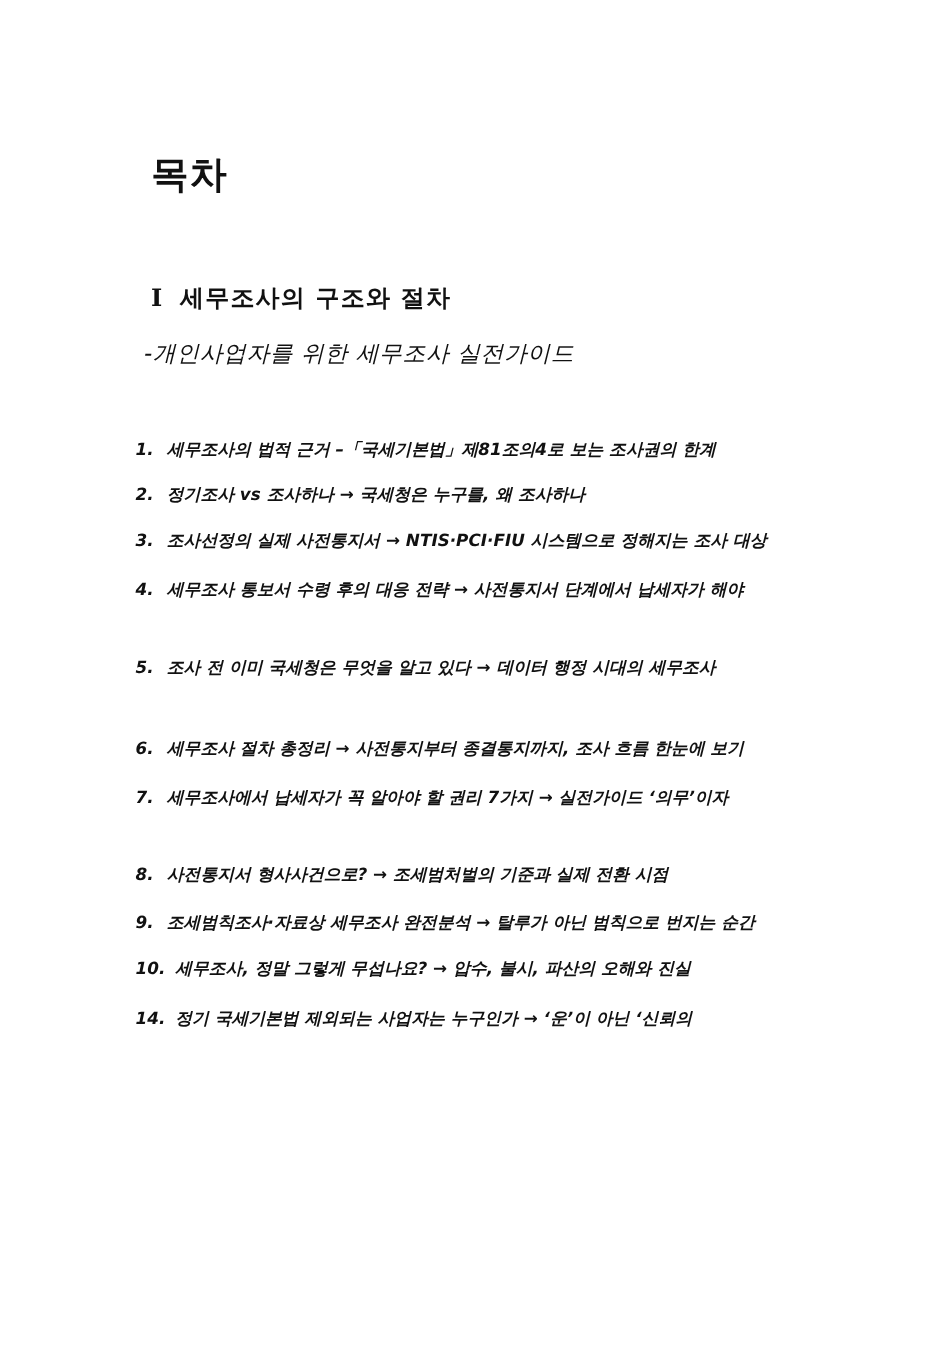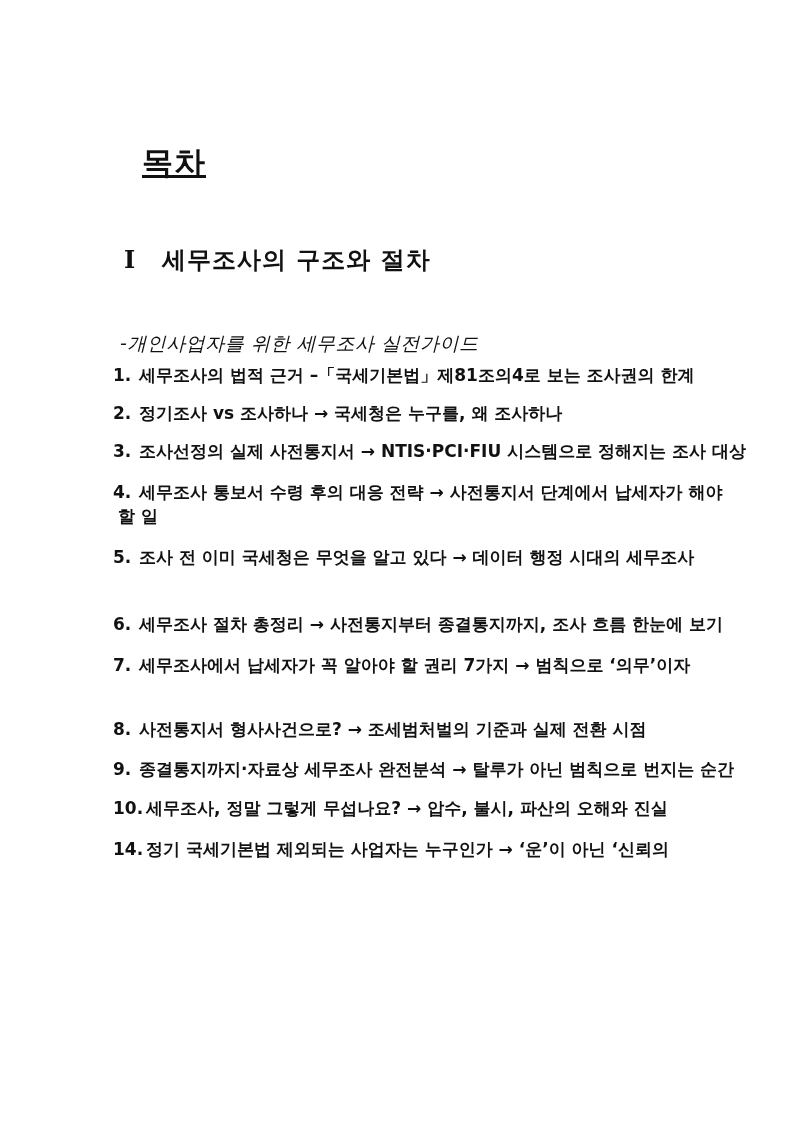--- a/index.html
+++ b/index.html
@@ -22,68 +22,68 @@
       background: #ffffff;
     }
     .toc-title {
       position: absolute;
       left: 126px;
       top: 124px;
       font-size: 31px;
       font-weight: bold;
       letter-spacing: 1px;
       line-height: 44px;
-      margin: 16px;
-      text-decoration: underline;
+      margin: 0;
     }
     .chapter-heading {
       position: absolute;
       left: 112px;
       top: 228px;
-      font-size: 24px;
+      font-size: 20px;
       font-weight: bold;
       line-height: 40px;
-      margin: 12px;
+      margin: 0;
       white-space: nowrap;
       letter-spacing: 1px;
+      text-align: center;
     }
     .chapter-heading .roman {
       font-family: "DejaVu Serif", "Liberation Serif", serif;
       font-weight: bold;
       display: inline-block;
       width: 38px;
     }
     .chapter-subtitle {
       position: absolute;
       left: 120px;
       top: 280px;
       font-size: 19px;
       font-style: italic;
       line-height: 30px;
       white-space: nowrap;
       letter-spacing: 0.5px;
-      margin-top: 48px;
     }
     .toc-list {
       position: absolute;
       left: 113px;
       top: 360px;
       width: 600px;
       margin: 0;
       padding: 0;
       list-style: none;
     }
     .toc-item {
       position: absolute;
       left: 0;
-      font-size: 17px;
+      font-size: 14px;
       font-weight: bold;
       line-height: 24px;
       white-space: nowrap;
       cursor: pointer;
+      font-style: italic;
     }
     .toc-item .num {
       display: inline-block;
       width: 26px;
     }
     .toc-item .num.wide {
       width: 33px;
     }
     .toc-item .line2 {
       display: block;
@@ -108,36 +108,35 @@
       <span class="num">1.</span><span>세무조사의 법적 근거 –「국세기본법」제81조의4로 보는 조사권의 한계</span>
     </li>
     <li class="toc-item" style="top:41px">
       <span class="num">2.</span><span>정기조사 vs 조사하나 → 국세청은 누구를, 왜 조사하나</span>
     </li>
     <li class="toc-item" style="top:79px">
       <span class="num">3.</span><span>조사선정의 실제 사전통지서 → NTIS·PCI·FIU 시스템으로 정해지는 조사 대상</span>
     </li>
     <li class="toc-item" style="top:120px">
       <span class="num">4.</span><span>세무조사 통보서 수령 후의 대응 전략 → 사전통지서 단계에서 납세자가 해야</span>
-      <span class="line2">할 일</span>
     </li>
     <li class="toc-item" style="top:185px">
       <span class="num">5.</span><span>조사 전 이미 국세청은 무엇을 알고 있다 → 데이터 행정 시대의 세무조사</span>
     </li>
     <li class="toc-item" style="top:252px">
       <span class="num">6.</span><span>세무조사 절차 총정리  → 사전통지부터 종결통지까지, 조사 흐름 한눈에 보기</span>
     </li>
     <li class="toc-item" style="top:293px">
-      <span class="num">7.</span><span>세무조사에서 납세자가 꼭 알아야 할 권리 7가지 → 범칙으로 ‘의무’이자</span>
+      <span class="num">7.</span><span>세무조사에서 납세자가 꼭 알아야 할 권리 7가지 → 실전가이드 ‘의무’이자</span>
     </li>
     <li class="toc-item" style="top:357px">
       <span class="num">8.</span><span>사전통지서 형사사건으로? → 조세범처벌의 기준과 실제 전환 시점</span>
     </li>
     <li class="toc-item" style="top:397px">
-      <span class="num">9.</span><span>종결통지까지·자료상 세무조사 완전분석  → 탈루가 아닌 범칙으로 번지는 순간</span>
+      <span class="num">9.</span><span>조세범칙조사·자료상 세무조사 완전분석  → 탈루가 아닌 범칙으로 번지는 순간</span>
     </li>
     <li class="toc-item" style="top:436px">
       <span class="num wide">10.</span><span>세무조사, 정말 그렇게 무섭나요? → 압수, 불시, 파산의 오해와 진실</span>
     </li>
     <li class="toc-item" style="top:477px">
       <span class="num wide">14.</span><span>정기 국세기본법 제외되는 사업자는 누구인가 → ‘운’이 아닌 ‘신뢰의</span>
     </li>
   </ul>
 
 </div>

